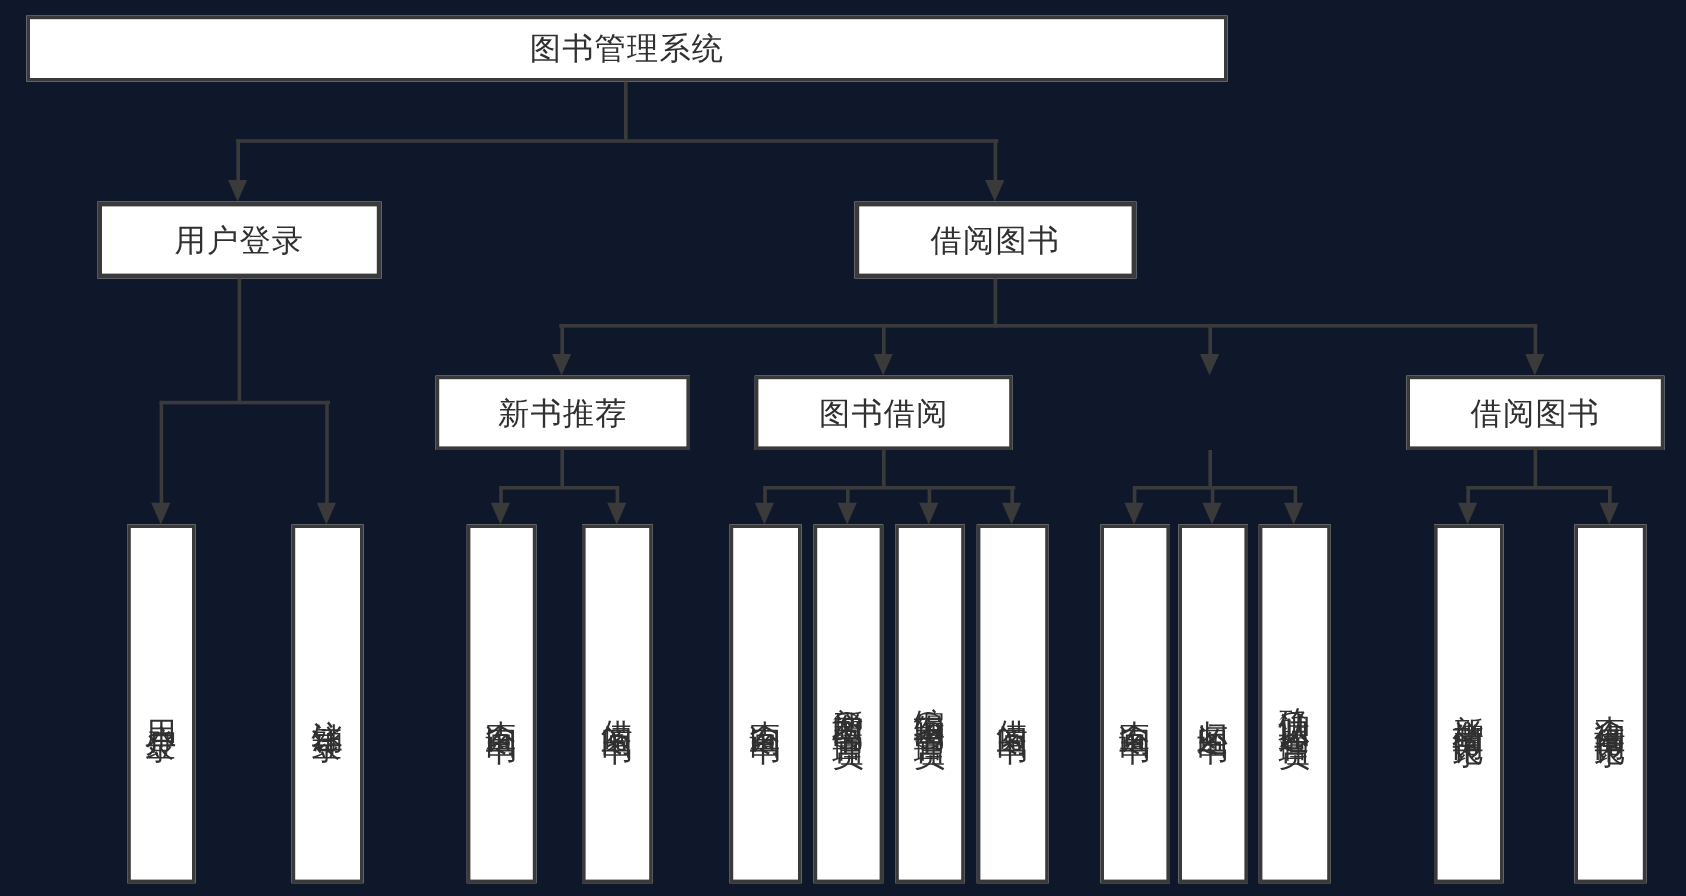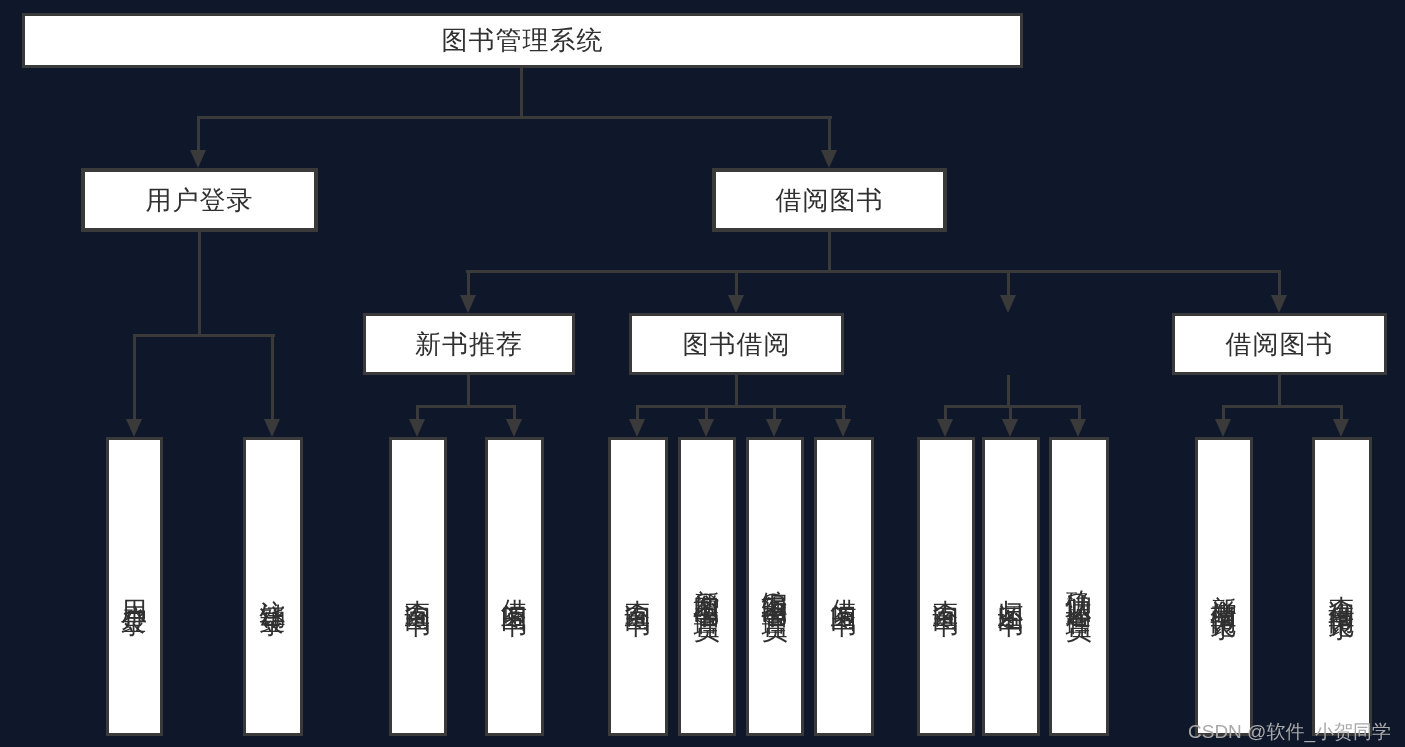--- a/index.html
+++ b/index.html
@@ -137,15 +137,14 @@
   <div class="node leaf" style="left:746px; top:437px; width:58px; height:299px;">编辑图书（管理员）</div>
   <div class="node leaf" style="left:814px; top:437px; width:60px; height:299px;">借阅图书</div>
 
   <div class="node leaf" style="left:917px; top:437px; width:58px; height:299px;">查询图书</div>
   <div class="node leaf" style="left:982px; top:437px; width:58px; height:299px;">归还图书</div>
   <div class="node leaf" style="left:1049px; top:437px; width:60px; height:299px;">确认归还（管理员）</div>
 
   <div class="node leaf" style="left:1195px; top:437px; width:58px; height:299px;">新增借阅记录</div>
   <div class="node leaf" style="left:1312px; top:437px; width:60px; height:299px;">查询借阅记录</div>
 
-  <div class="watermark">CSDN @软件_小贺同学</div>
 
 </div>
 
 </body></html>

